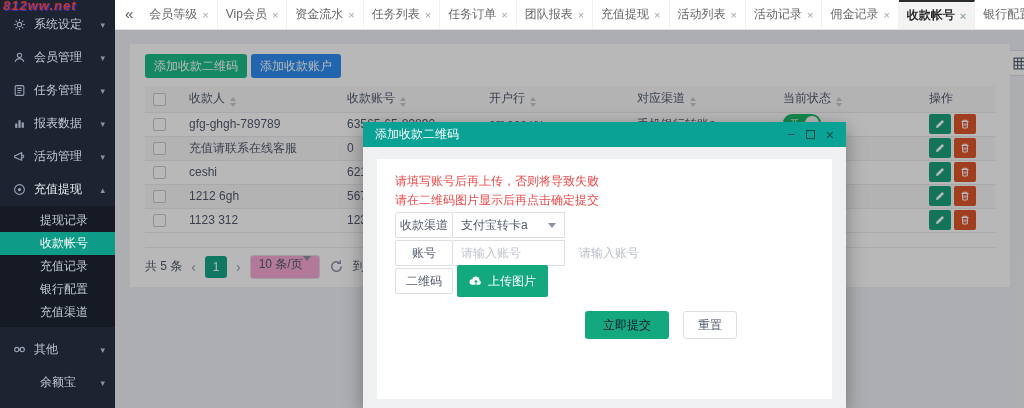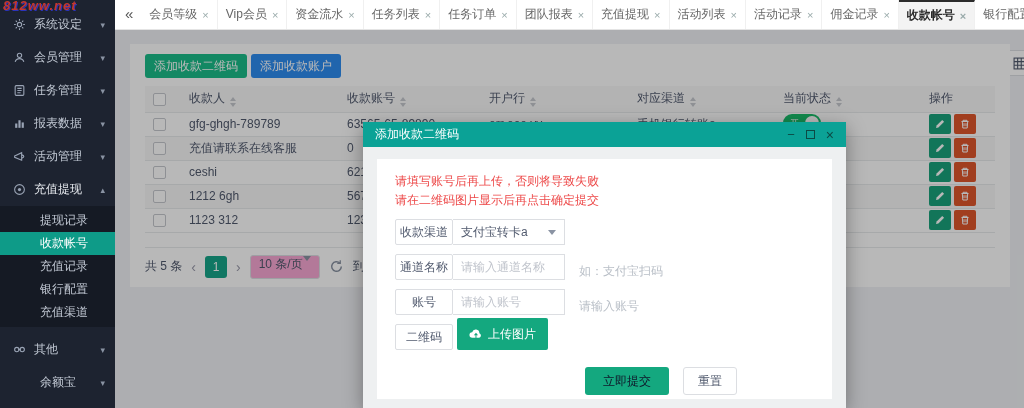--- a/index.html
+++ b/index.html
@@ -68,21 +68,21 @@
   .modal{position:absolute;left:363px;top:122px;width:483px;height:286px;z-index:20;background:#eef0f1;
          box-shadow:0 5px 18px rgba(0,0,0,.35);display:flex;flex-direction:column;overflow:hidden}
   .modal-header{height:25px;flex:none;background:#0ba296;display:flex;align-items:center;padding:0 12px;color:#fff;font-size:12px}
   .m-icons{margin-left:auto;display:flex;align-items:center;gap:11px;color:#0c4a45}
   .ico-min{font-size:13px;cursor:pointer;line-height:10px}
   .ico-max{width:9px;height:9px;border:1.5px solid #0c4a45;cursor:pointer}
   .ico-close{font-size:14px;cursor:pointer;line-height:10px}
   .modal-body{flex:1;padding:12px 14px 0}
   .modal-card{background:#fff;height:240px;padding:13px 18px;overflow:hidden}
   .warn{color:#ed4848;font-size:12px;line-height:19px}
-  .form-row{display:flex;align-items:flex-end;margin-top:9px;height:26px}
+  .form-row{display:flex;align-items:center;margin-top:2px;height:26px}
   .f-label{width:58px;height:26px;border:1px solid #dcdee2;display:flex;align-items:center;justify-content:center;
            background:#fff;color:#515a6e;border-radius:2px;flex:none}
   .f-select{width:112px;height:26px;border:1px solid #dcdee2;border-left:none;display:flex;align-items:center;
             justify-content:space-between;padding:0 8px;background:#fff;color:#515a6e;cursor:pointer}
   .f-input{width:112px;height:26px;border:1px solid #dcdee2;border-left:none;padding:0 8px;font-size:12px;color:#515a6e;
            font-family:"Liberation Sans","DejaVu Sans",sans-serif;outline:none}
   .f-input::placeholder{color:#c0c4cc}
   .f-hint{margin-left:14px;color:#b9bfc7}
   .upload-btn{height:26px;background:#14a87f;color:#fff;border:none;border-radius:2px;padding:16px 12px;margin-left:4px;
               display:flex;align-items:center;gap:6px;font-size:12px;cursor:pointer}
@@ -428,25 +428,20 @@
       <div class="warn">请在二维码图片显示后再点击确定提交</div>
 
       <div class="form-row">
         <span class="f-label">收款渠道</span>
         <span class="f-select">
           <span>支付宝转卡a</span>
           <span class="caret"></span>
         </span>
       </div>
 
-      <div class="form-row">
-        <span class="f-label">通道名称</span>
-        <input class="f-input" type="text" placeholder="请输入通道名称" style="">
-        <span class="f-hint">如：支付宝扫码</span>
-      </div>
 
       <div class="form-row">
         <span class="f-label">账号</span>
         <input class="f-input" type="text" placeholder="请输入账号" style="">
         <span class="f-hint">请输入账号</span>
       </div>
 
       <div class="form-row">
         <span class="f-label" style="border-right:1px solid #dcdee2">二维码</span>
         <button class="upload-btn">

